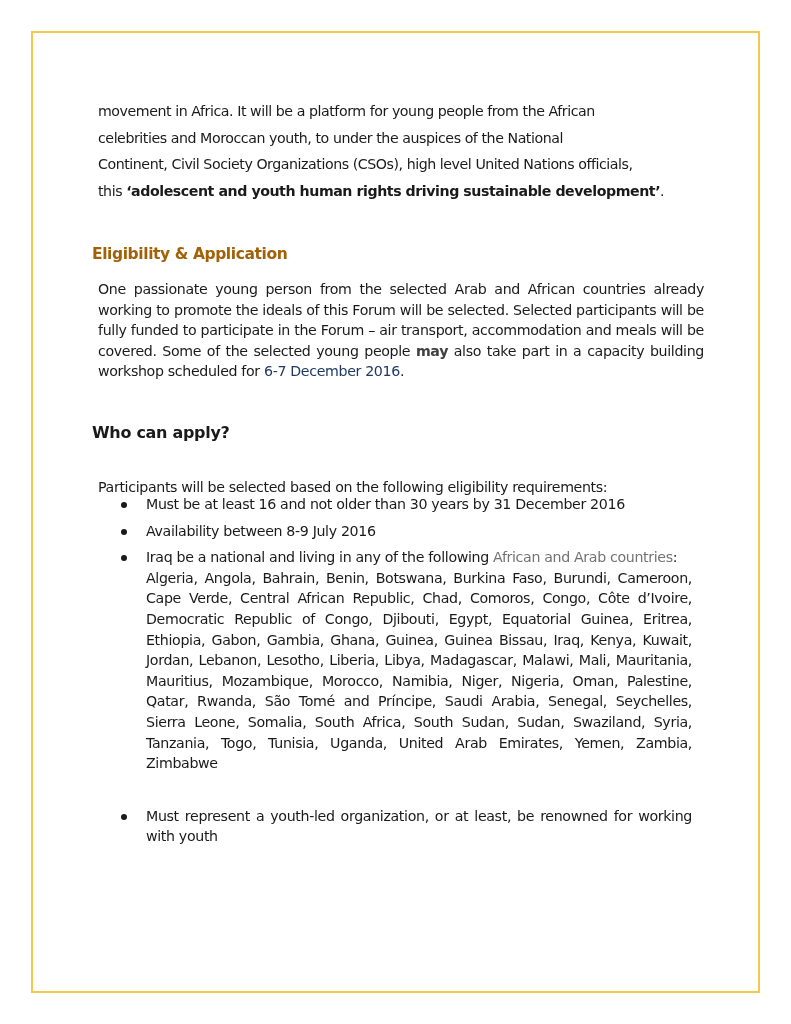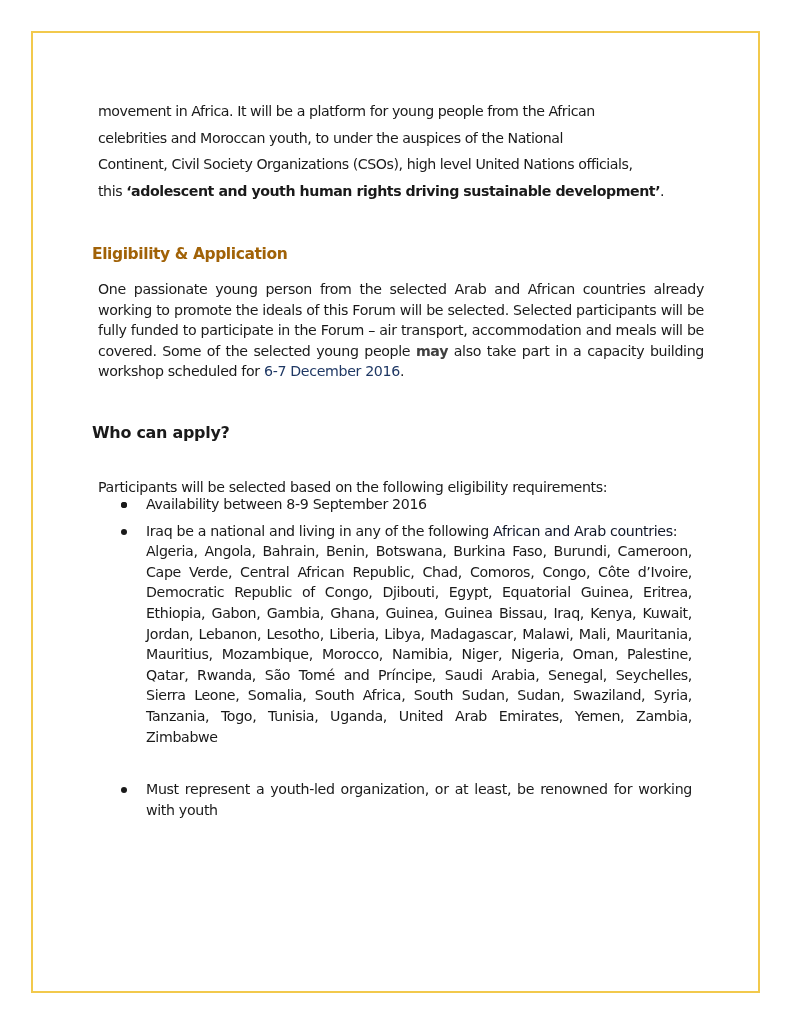--- a/index.html
+++ b/index.html
@@ -11,21 +11,21 @@
   .p { font-size: 14.2px; line-height: 20.6px; margin: 6px; letter-spacing: -0.35px; }
   .p.justify { text-align: justify; }
   .intro { letter-spacing: -0.45px; }
   .bold { font-weight: bold; }
   .h-yellow { color: #a16207; font-weight: bold; font-size: 15.5px; margin: 0;
               position: absolute; top: 150px; left: 0; letter-spacing: -0.4px; }
   .sec2 { position: absolute; top: 178px; left: 0; width: 606px; }
   .h-black { position: absolute; top: 328px; left: 0; font-weight: bold; font-size: 16px;
              margin: 0; letter-spacing: -0.3px; }
   .lead { position: absolute; top: 376px; left: 0; width: 620px; }
-  .red { color: #0f172a; }
+  .red { color: #737373; }
   .red-bold { color: #404040; font-weight: bold; }
   .navy { color: #1f3864; font-weight: normal; }
   .list { position: absolute; top: 393px; left: 0; width: 606px; }
   .li { position: relative; padding-left: 48px; }
   .li .dot { position: absolute; left: 23px; top: 8px; width: 6px; height: 6px;
              border-radius: 50%; background: #1a1a1a; }
   .li .dot.small { width: 4px; height: 4px; left: 24px; top: 9px; }
   .countries { text-align: justify; }
   .gap { height: 20px; }
 </style>
@@ -47,24 +47,25 @@
 
   <p class="p justify sec2"><span>One passionate young person from the selected Arab and African countries already working to promote the ideals of this Forum will be selected. Selected participants will be fully funded to participate in the Forum – air transport, accommodation and meals will be covered. Some of the selected young people </span><span class="red-bold">may</span><span> also take part in a capacity building workshop scheduled for </span><span class="navy">6-7 December 2016</span><span>.</span></p>
 
   <h2 class="h-black">Who can apply?</h2>
 
   <p class="p lead">Participants will be selected based on the following eligibility requirements:</p>
 
   <div class="list">
     <div class="li p">
       <span class="dot"></span>
+      <span>Must be at least 16 and not older than 30 years by 31 December 2016</span>
     </div>
     <div class="li p">
       <span class="dot"></span>
-      <span>Availability between 8-9 September 2016</span>
+      <span>Availability between 8-9 July 2016</span>
     </div>
     <div class="li p justify">
       <span class="dot"></span>
       <span>Iraq be a national and living in any of the following </span><span class="red">African and Arab countries</span><span>:</span>
       <div class="countries">Algeria, Angola, Bahrain, Benin, Botswana, Burkina Faso, Burundi, Cameroon, Cape Verde, Central African Republic, Chad, Comoros, Congo, Côte d’Ivoire, Democratic Republic of Congo, Djibouti, Egypt, Equatorial Guinea, Eritrea, Ethiopia, Gabon, Gambia, Ghana, Guinea, Guinea Bissau, Iraq, Kenya, Kuwait, Jordan, Lebanon, Lesotho, Liberia, Libya, Madagascar, Malawi, Mali, Mauritania, Mauritius, Mozambique, Morocco, Namibia, Niger, Nigeria, Oman, Palestine, Qatar, Rwanda, São Tomé and Príncipe, Saudi Arabia, Senegal, Seychelles, Sierra Leone, Somalia, South Africa, South Sudan, Sudan, Swaziland, Syria, Tanzania, Togo, Tunisia, Uganda, United Arab Emirates,  Yemen, Zambia, Zimbabwe</div>
     </div>
     <div class="gap"></div>
     <div class="li p justify">
       <span class="dot"></span>
       <span>Must represent a youth-led organization, or at least, be renowned for working with youth</span>

